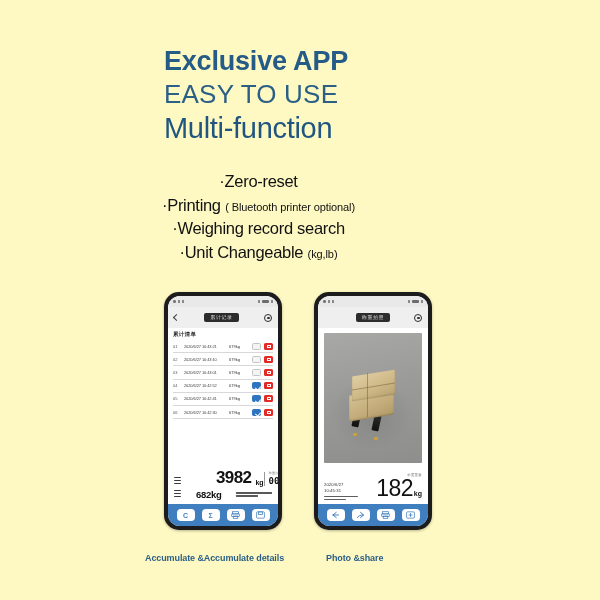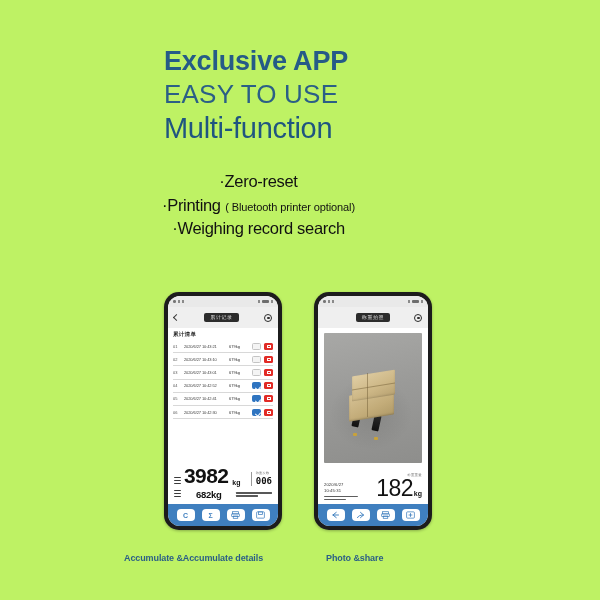--- a/index.html
+++ b/index.html
@@ -2,21 +2,21 @@
 <html><head>
 <meta charset="utf-8">
 <style>
   * { box-sizing: border-box; margin: 0; padding: 0; }
   html, body {
     width: 600px; height: 600px;
     background: #ffffff;
     font-family: "Liberation Sans", sans-serif;
     overflow: hidden;
   }
-  .page { position: relative; width: 600px; height: 600px; background: #bef264; }
+  .page { position: relative; width: 600px; height: 600px; background: #fef9c3; }
 
   
   .headline { position: absolute; left: 164px; top: 45px; }
   .h-l1 {
     font-size: 27px; font-weight: 700; color: #255b87;
     letter-spacing: -0.2px; line-height: 1.22;
   }
   .h-l2 {
     font-size: 26px; font-weight: 400; color: #2b5f86;
     letter-spacing: 0.2px; line-height: 1.25;
@@ -112,21 +112,21 @@
 
   
   .summary { background: #fff; padding: 5px 6px 4px 6px; flex: 0 0 auto; }
   .sum-top { display: flex; align-items: flex-end; justify-content: space-between; }
   .sum-left { display: flex; align-items: flex-end; gap: 3px; }
   .cjk-sq {
     width: 7px; height: 7px; display: flex; flex-direction: column;
     justify-content: space-between; margin-bottom: 2px;
   }
   .cjk-sq span { display: block; height: 1.4px; background: #3b3b3b; border-radius: 0.4px; }
-  .big-num { font-size: 21px; font-weight: 700; color: #111; line-height: 0.95; letter-spacing: -0.6px; }
+  .big-num { font-size: 17px; font-weight: 700; color: #111; line-height: 0.95; letter-spacing: -0.6px; margin-left: 32px; }
   .unit-sm { font-size: 7px; font-weight: 700; color: #111; margin-left: 1px; }
   .count-box { border-left: 1px solid #999; padding-left: 4px; text-align: left; }
   .count-lbl { font-size: 3.2px; color: #777; letter-spacing: 0.2px; line-height: 1; }
   .count-val {
     font-size: 9px; font-weight: 700; color: #111;
     font-family: "DejaVu Sans Mono", monospace; line-height: 1.15;
   }
   .sum-bot { display: flex; align-items: center; gap: 15px; margin-top: 3px; }
   .mid-num { font-size: 9.5px; font-weight: 700; color: #111; letter-spacing: -0.3px; }
   .note-lines { flex: 1 1 auto; display: flex; flex-direction: column; gap: 1.2px; }
@@ -196,21 +196,21 @@
   .info-note span.w2 { width: 22px; }
   .info-right { text-align: right; }
   .info-lbl { font-size: 3.4px; color: #777; letter-spacing: 0.3px; margin-bottom: 1px; }
   .info-num { font-size: 23px; font-weight: 400; color: #111; line-height: 0.95; letter-spacing: -0.6px; }
 
   
   .caption {
     position: absolute; top: 553px; font-size: 9px; font-weight: 700;
     color: #2b5f86; letter-spacing: -0.1px; white-space: nowrap;
   }
-  .caption.c1 { left: 124px; }
+  .caption.c1 { left: 145px; }
   .caption.c2 { left: 326px; }
 </style>
 </head>
 <body>
 
 <div class="page">
 
   <div class="headline">
     <div class="h-l1">Exclusive APP</div>
     <div class="h-l2">EASY TO USE</div>
@@ -222,20 +222,24 @@
       <span class="main">·</span><span class="main">Zero-reset</span>
       <span class="sub"></span>
     </div>
     <div class="feat">
       <span class="main">·</span><span class="main">Printing</span>
       <span class="sub">( Bluetooth printer optional)</span>
     </div>
     <div class="feat">
       <span class="main">·</span><span class="main">Weighing record search</span>
       <span class="sub"></span>
+    </div>
+    <div class="feat">
+      <span class="main">·</span><span class="main">Unit Changeable</span>
+      <span class="sub">(kg,lb)</span>
     </div>
   </div>
 
   <div class="phone left">
     <div class="screen">
 
       <div class="statusbar">
         <div class="sb-left">
           <span class="sb-dot"></span>
           <span class="sb-tick"></span>

